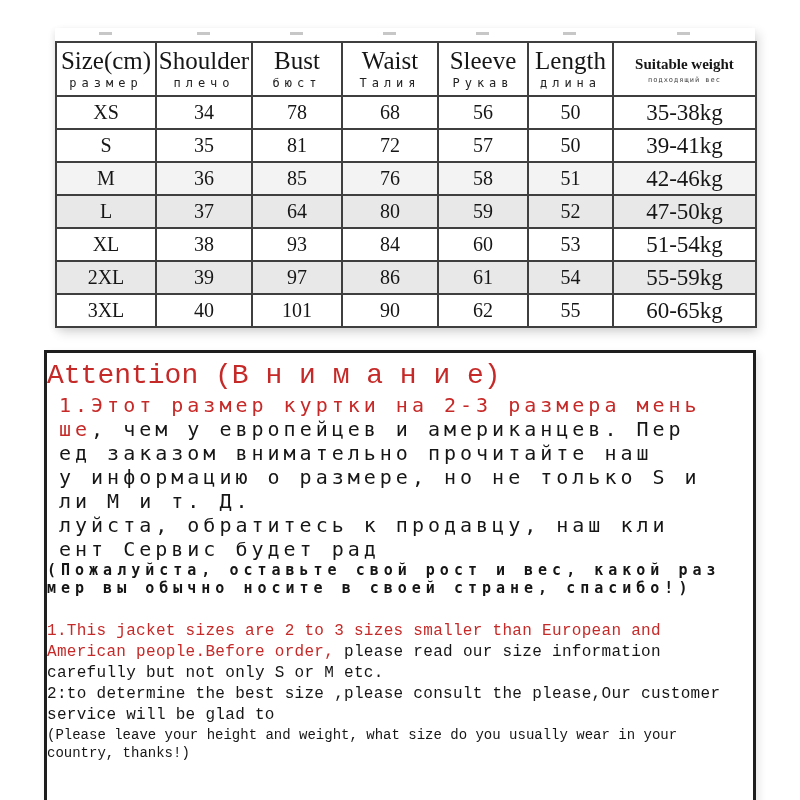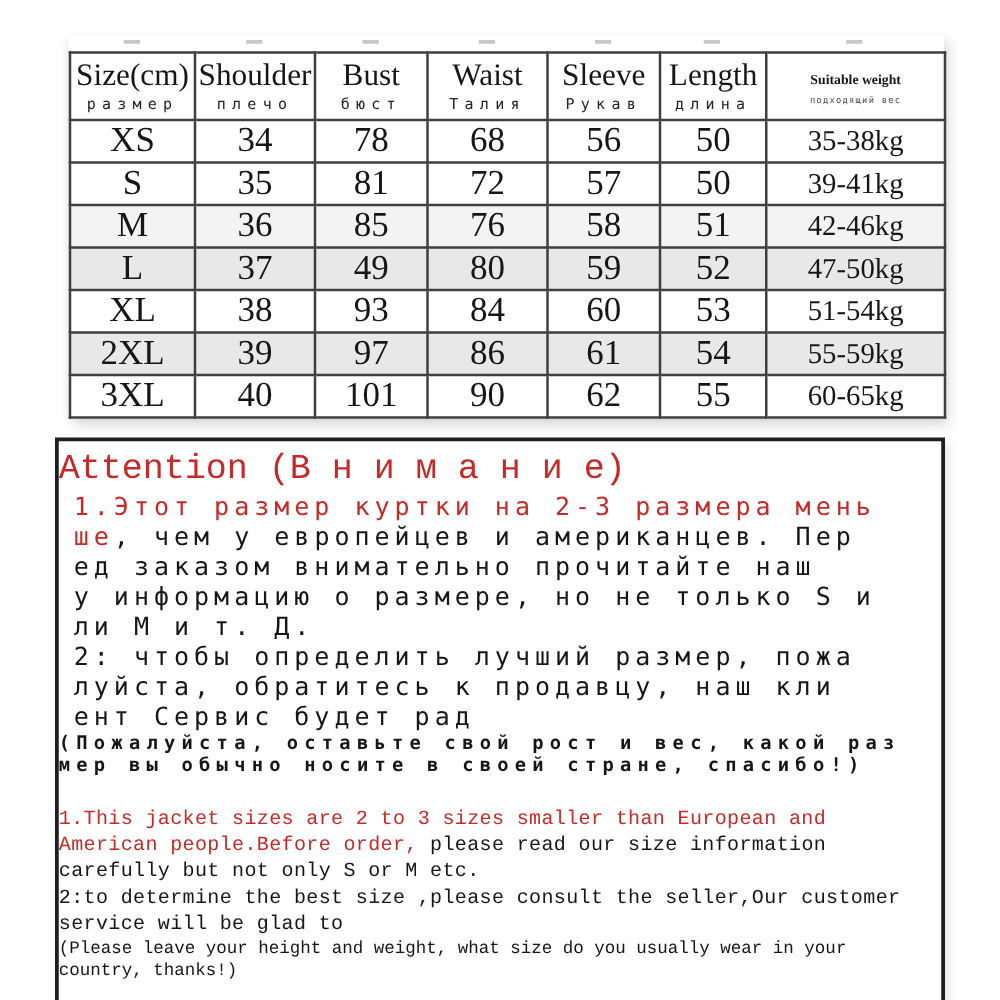--- a/index.html
+++ b/index.html
@@ -19,23 +19,23 @@
   .cropped-strip{height:13px;display:flex;overflow:hidden;background:#fff;}
   .cropped-strip span{display:block;}
   .cropped-strip span::after{
     content:"";display:block;margin:4px auto 0;width:13px;height:3px;background:#c7c7c7;
   }
   table{width:700px;border-collapse:collapse;table-layout:fixed;background:#fff;}
   th,td{border:2px solid var(--line);text-align:center;vertical-align:middle;}
   th{padding:3px 0 4px;background:#fff;}
   .h-en{font-family:"Liberation Serif",serif;font-size:25px;font-weight:400;color:var(--ink);line-height:29px;white-space:nowrap;}
   .h-ru{font-family:"DejaVu Sans Mono",monospace;font-size:12px;font-weight:400;letter-spacing:5px;color:#222;line-height:16px;white-space:nowrap;}
-  th.small-col .h-en{font-size:11px;font-weight:700;line-height:24px;}
+  th.small-col .h-en{font-size:15px;font-weight:700;line-height:24px;}
   th.small-col .h-ru{font-size:7px;letter-spacing:1px;line-height:9px;color:#444;}
-  td{font-family:"Liberation Serif",serif;font-size:28px;color:var(--ink);height:33px;white-space:nowrap;}
+  td{font-family:"Liberation Serif",serif;font-size:20px;color:var(--ink);height:33px;white-space:nowrap;}
   td.kg{font-size:23px;margin-left:40px;}
   tr.shade-light{background:#f3f3f3;}
   tr.shade-med{background:#e8e8e8;}
 
   
   .attention-box{
     position:absolute;left:44px;top:350px;width:712px;height:560px;
     border:3px solid #1e1e1e;background:#fff;text-align:left;overflow:hidden;
     box-shadow:3px 4px 8px rgba(0,0,0,0.10);
   }
@@ -144,21 +144,21 @@
             <td>36</td>
             <td>85</td>
             <td>76</td>
             <td>58</td>
             <td>51</td>
             <td class="kg">42-46kg</td>
           </tr>
           <tr class="shade-med">
             <td>L</td>
             <td>37</td>
-            <td>49</td>
+            <td>64</td>
             <td>80</td>
             <td>59</td>
             <td>52</td>
             <td class="kg">47-50kg</td>
           </tr>
           <tr>
             <td>XL</td>
             <td>38</td>
             <td>93</td>
             <td>84</td>
@@ -189,34 +189,33 @@
   </div>
 
   <div class="attention-box">
     <div class="attn-title">Attention (В н и м а н и е)</div>
     <div id="ru-lines">
         <div class="ru-line"><span class="seg-red">1.Этот размер куртки на 2-3 размера мень</span></div>
         <div class="ru-line"><span class="seg-red">ше</span><span class="seg-black">, чем у европейцев и американцев. Пер</span></div>
         <div class="ru-line"><span class="seg-black">ед заказом внимательно прочитайте наш</span></div>
         <div class="ru-line"><span class="seg-black">у информацию о размере, но не только S и</span></div>
         <div class="ru-line"><span class="seg-black">ли М и т. Д.</span></div>
-        <div class="ru-line"><span class="seg-black">2: чтобы определить лучший размер, пожа</span></div>
         <div class="ru-line"><span class="seg-black">луйста, обратитесь к продавцу, наш кли</span></div>
         <div class="ru-line"><span class="seg-black">ент Сервис будет рад</span></div>
       </div>
     <div id="ru-notes">
         <div class="ru-note"><span class="seg-black">(Пожалуйста, оставьте свой рост и вес, какой раз</span></div>
         <div class="ru-note"><span class="seg-black">мер вы обычно носите в своей стране, спасибо!)</span></div>
       </div>
     <div class="en-gap"></div>
     <div id="en-lines">
         <div class="en-line"><span class="seg-red">1.This jacket sizes are 2 to 3 sizes smaller than European and</span></div>
         <div class="en-line"><span class="seg-red">American people.Before order,</span><span class="seg-black"> please read our size information</span></div>
         <div class="en-line"><span class="seg-black">carefully but not only S or M etc.</span></div>
-        <div class="en-line"><span class="seg-black">2:to determine the best size ,please consult the seller,Our customer</span></div>
+        <div class="en-line"><span class="seg-black">2:to determine the best size ,please consult the please,Our customer</span></div>
         <div class="en-line"><span class="seg-black">service will be glad to</span></div>
       </div>
     <div id="en-notes">
         <div class="en-note"><span class="seg-black">(Please leave your height and weight, what size do you usually wear in your</span></div>
         <div class="en-note"><span class="seg-black">country, thanks!)</span></div>
       </div>
   </div>
 
 </div>
 

